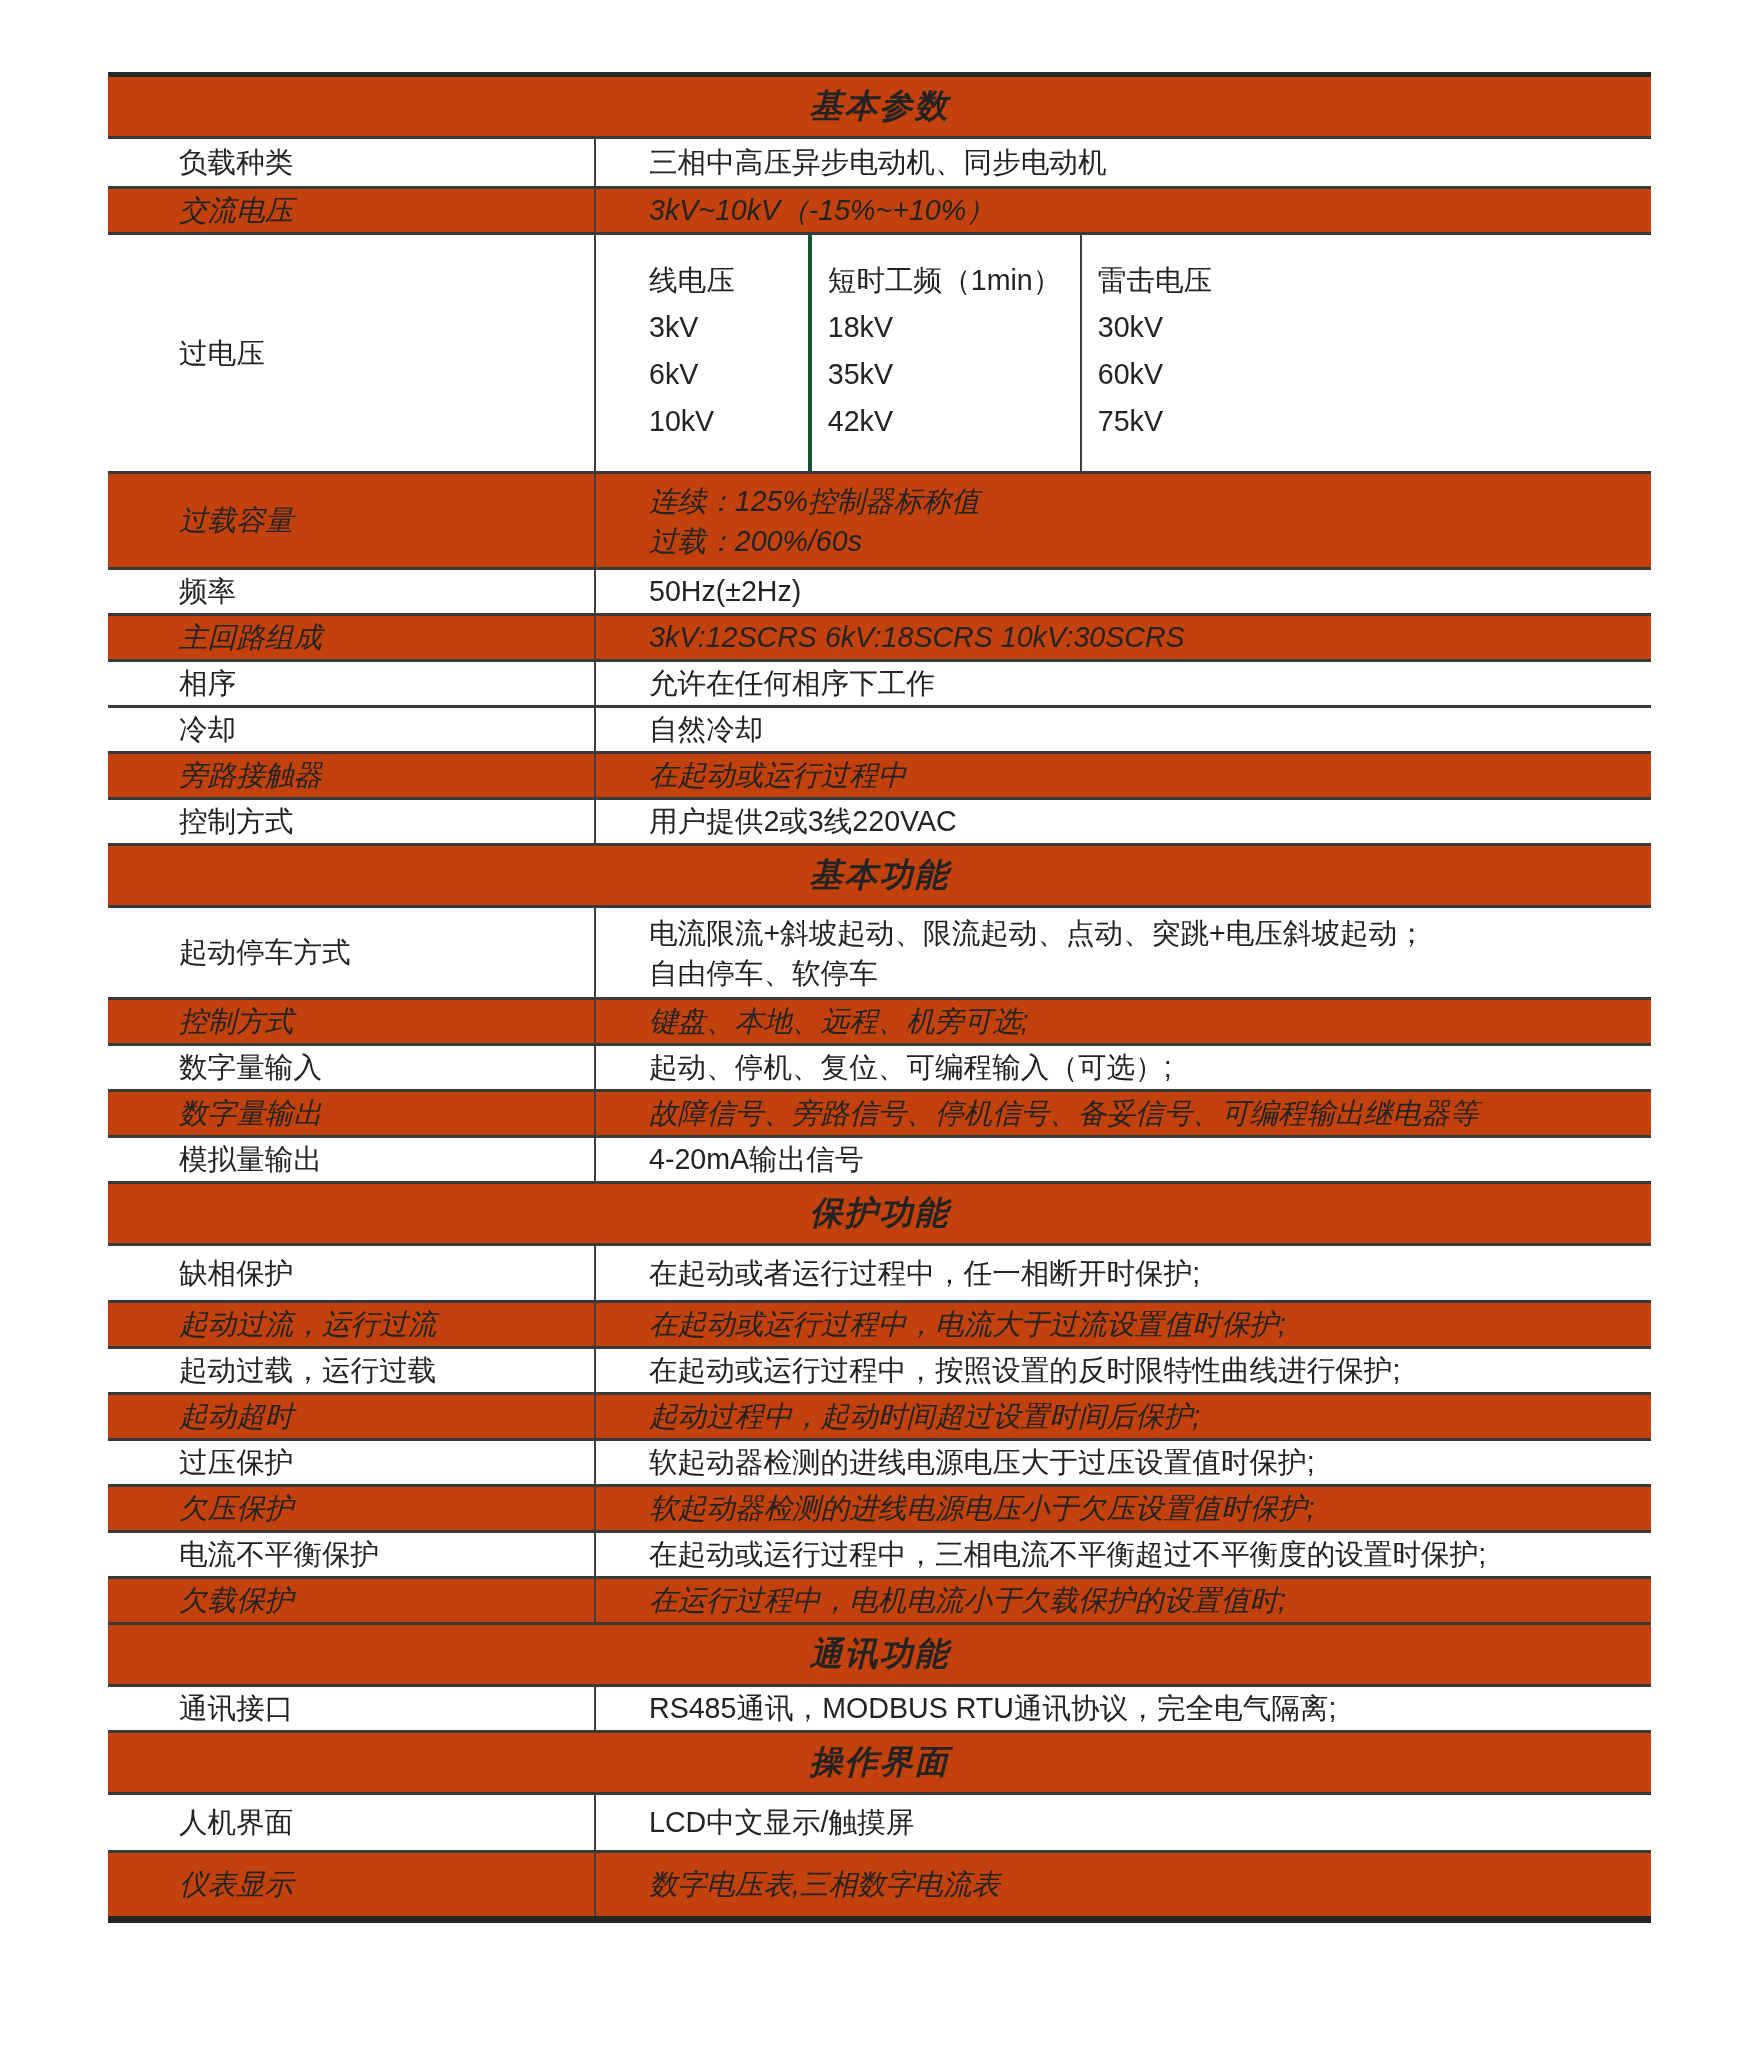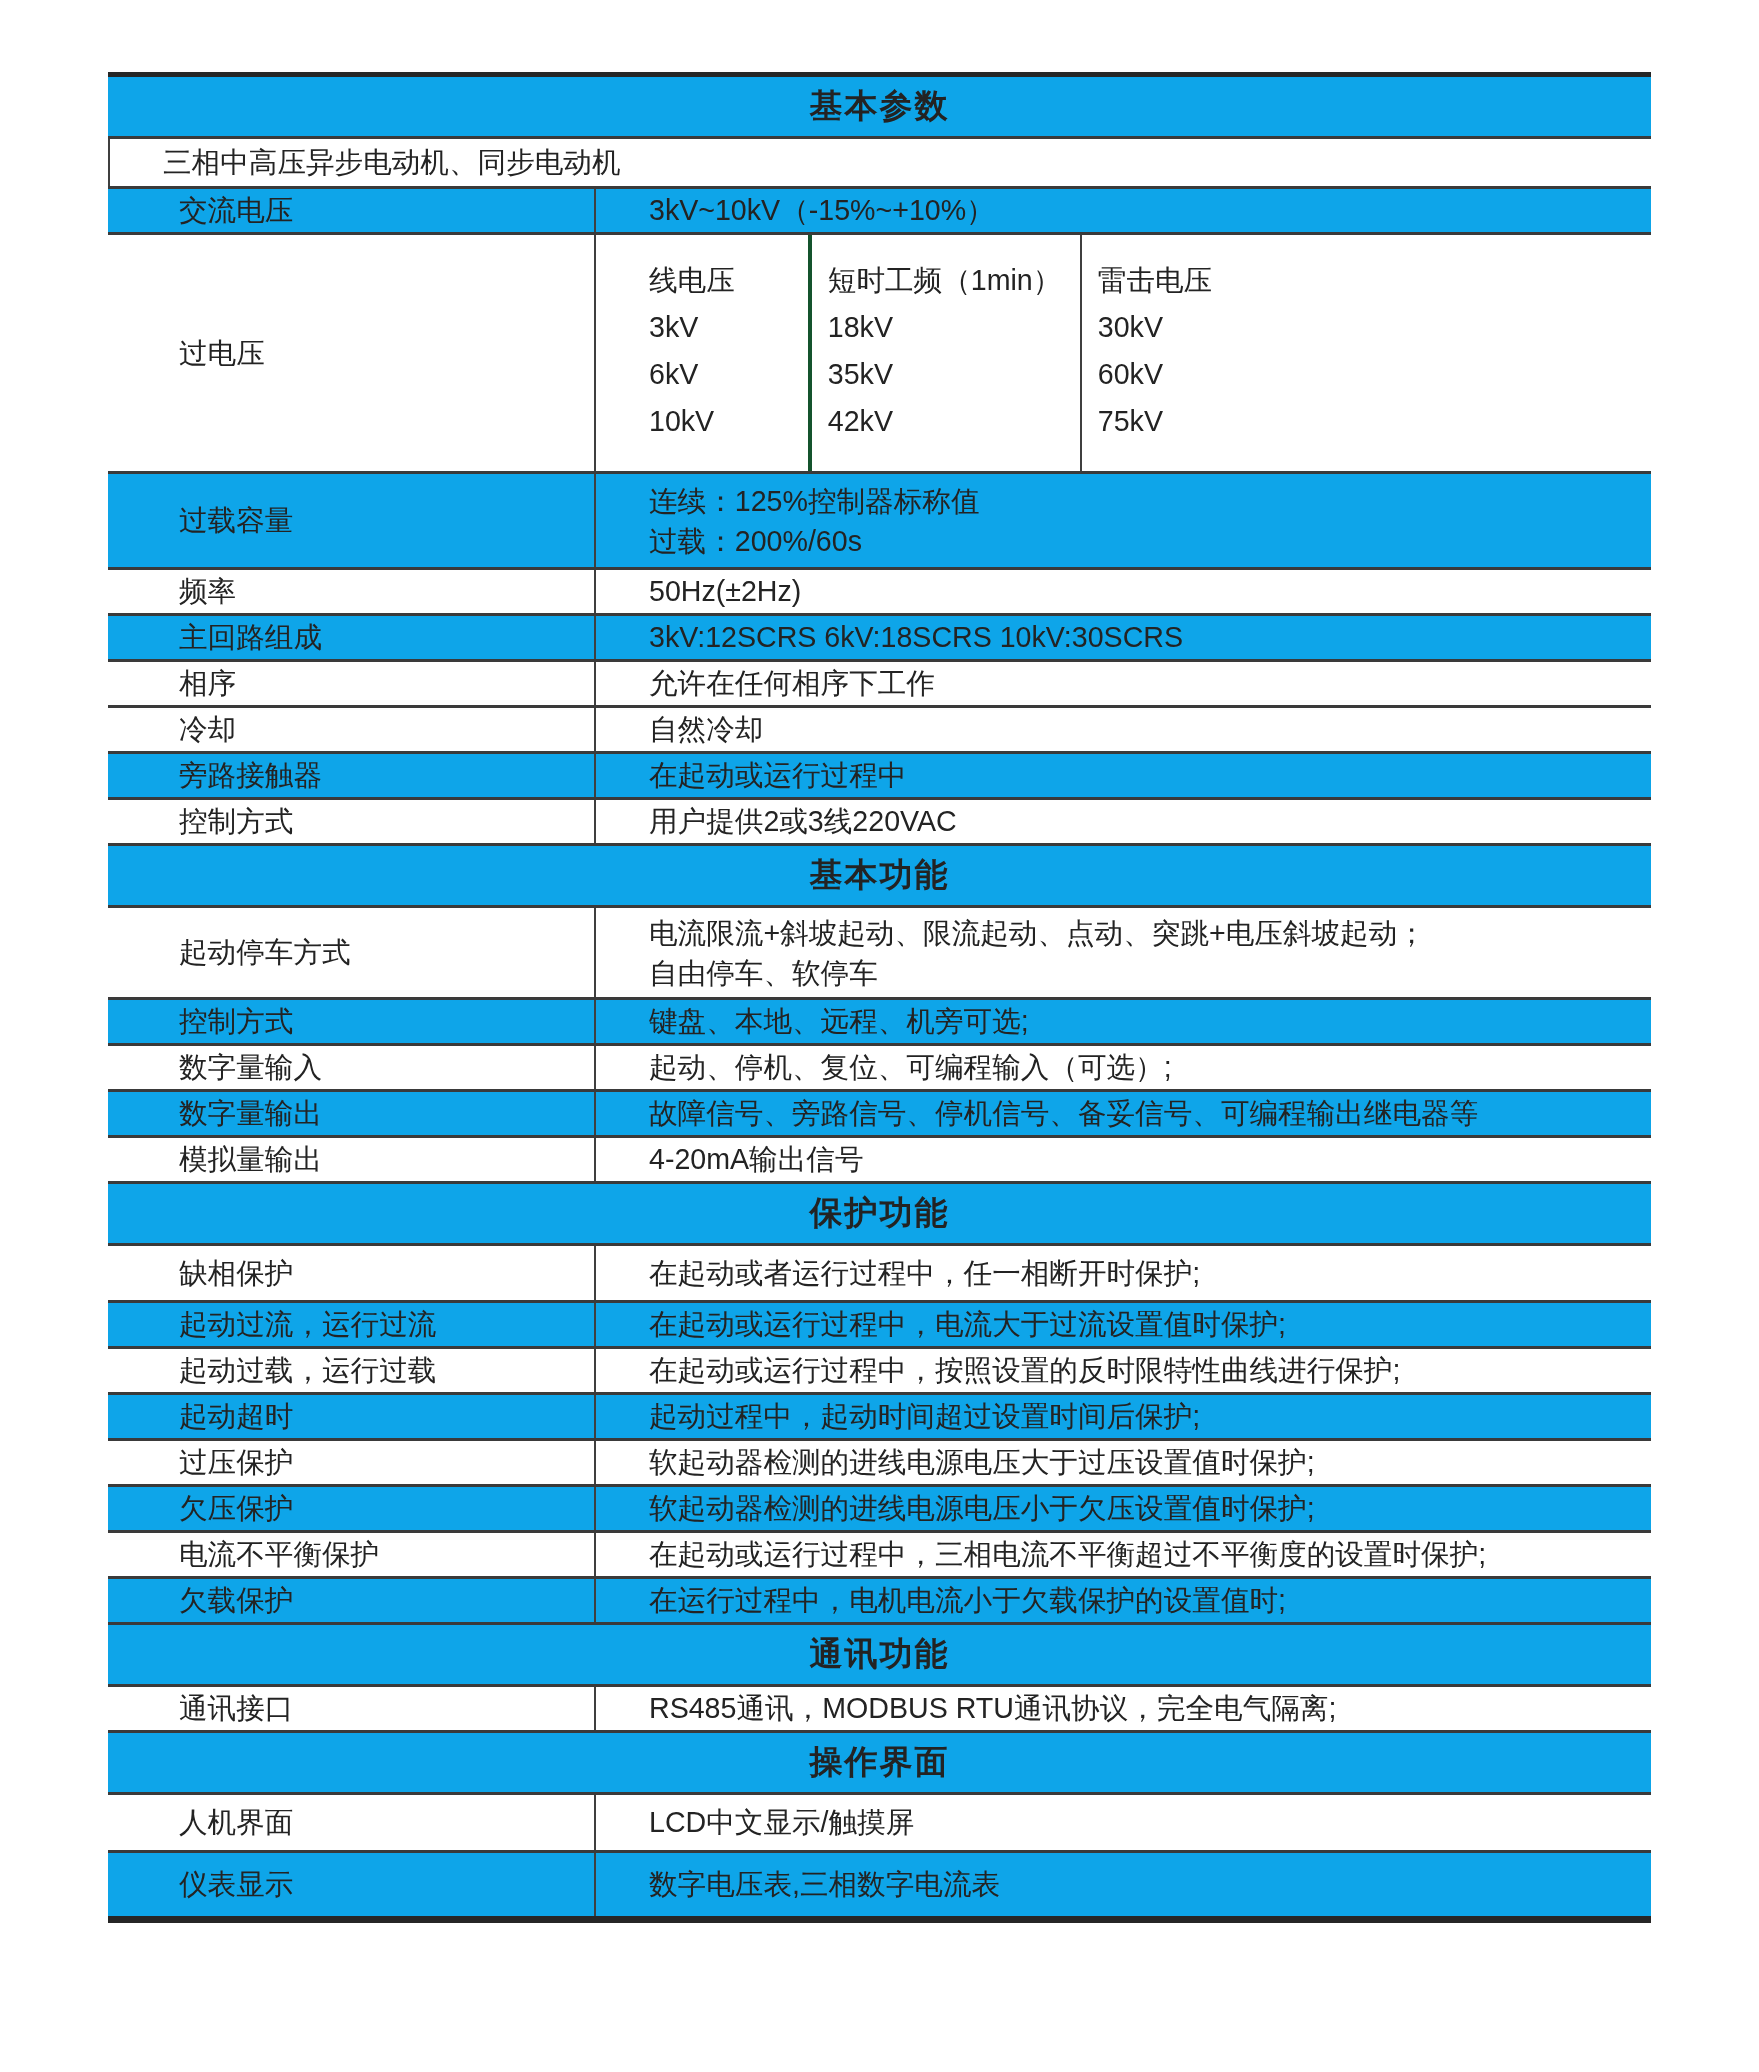--- a/index.html
+++ b/index.html
@@ -24,21 +24,21 @@
     border-bottom: 7.9px solid #262626;
     box-sizing: border-box;
   }
   .row {
     display: flex;
     align-items: stretch;
   }
   .row + .row {
     border-top: 3px solid #3a3a3a;
   }
-  .bg-gray { background: #0ea5e9; }
+  .bg-gray { background: #c2410c; font-style: italic; }
   .bg-white { background: #ffffff; }
 
   .row.section {
     justify-content: center;
     align-items: center;
   }
   .section-title {
     font-size: 33px;
     font-weight: bold;
     text-align: center;
@@ -87,20 +87,21 @@
   .ovline { line-height: 47px; }
 </style>
 </head>
 <body>
 
 <div class="spec-table">
     <div class="row section bg-gray" style="min-height: 59px;">
       <div class="section-title">基本参数</div>
     </div>
     <div class="row bg-white" style="min-height: 47px;">
+      <div class="cell label">负载种类</div>
       <div class="cell value">三相中高压异步电动机、同步电动机</div>
     </div>
     <div class="row bg-gray" style="min-height: 43px;">
       <div class="cell label">交流电压</div>
       <div class="cell value">3kV~10kV（-15%~+10%）</div>
     </div>
     <div class="row bg-white" style="min-height: 236px;">
       <div class="cell label">过电压</div>
       <div class="cell value ov">
         <div class="ovcol ovcol-0">

